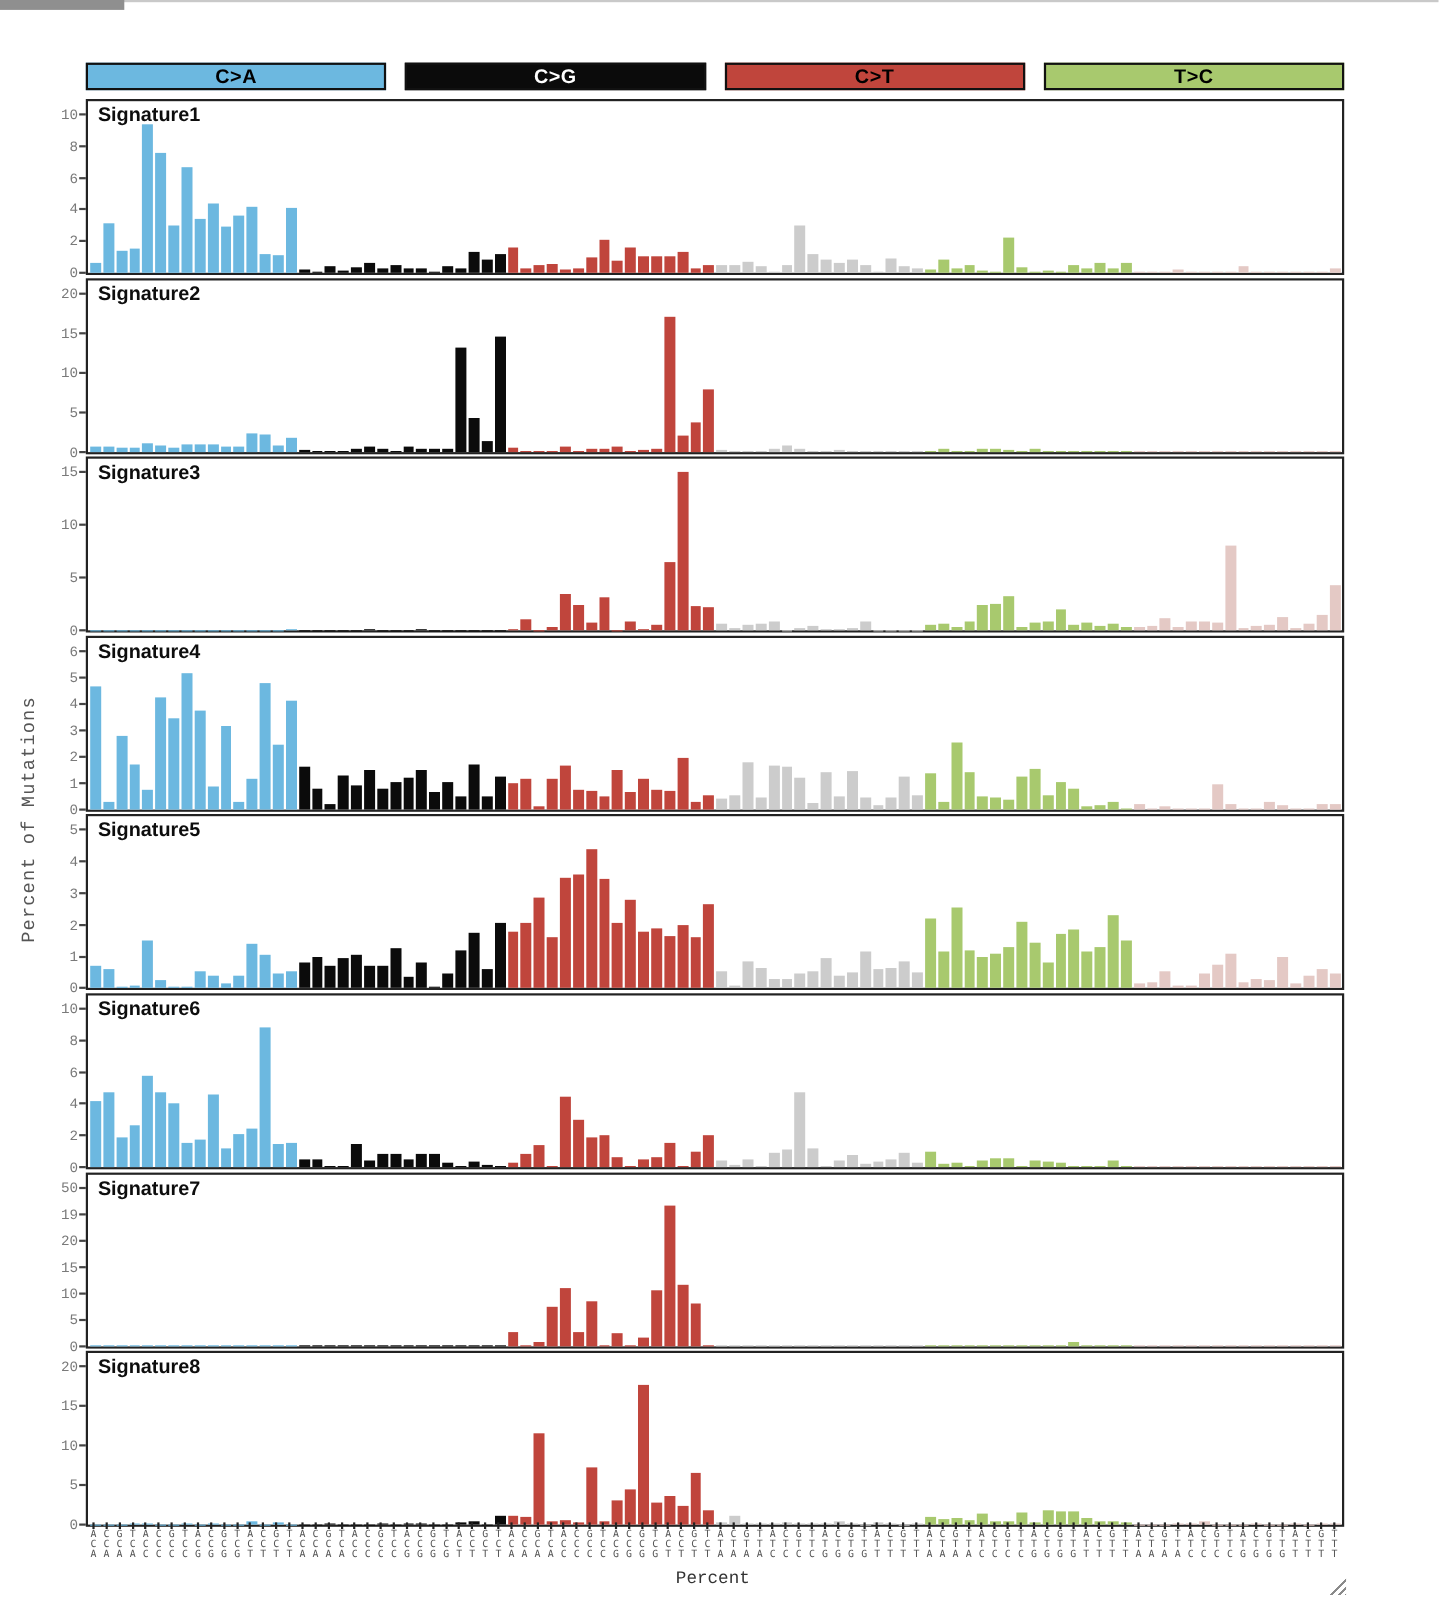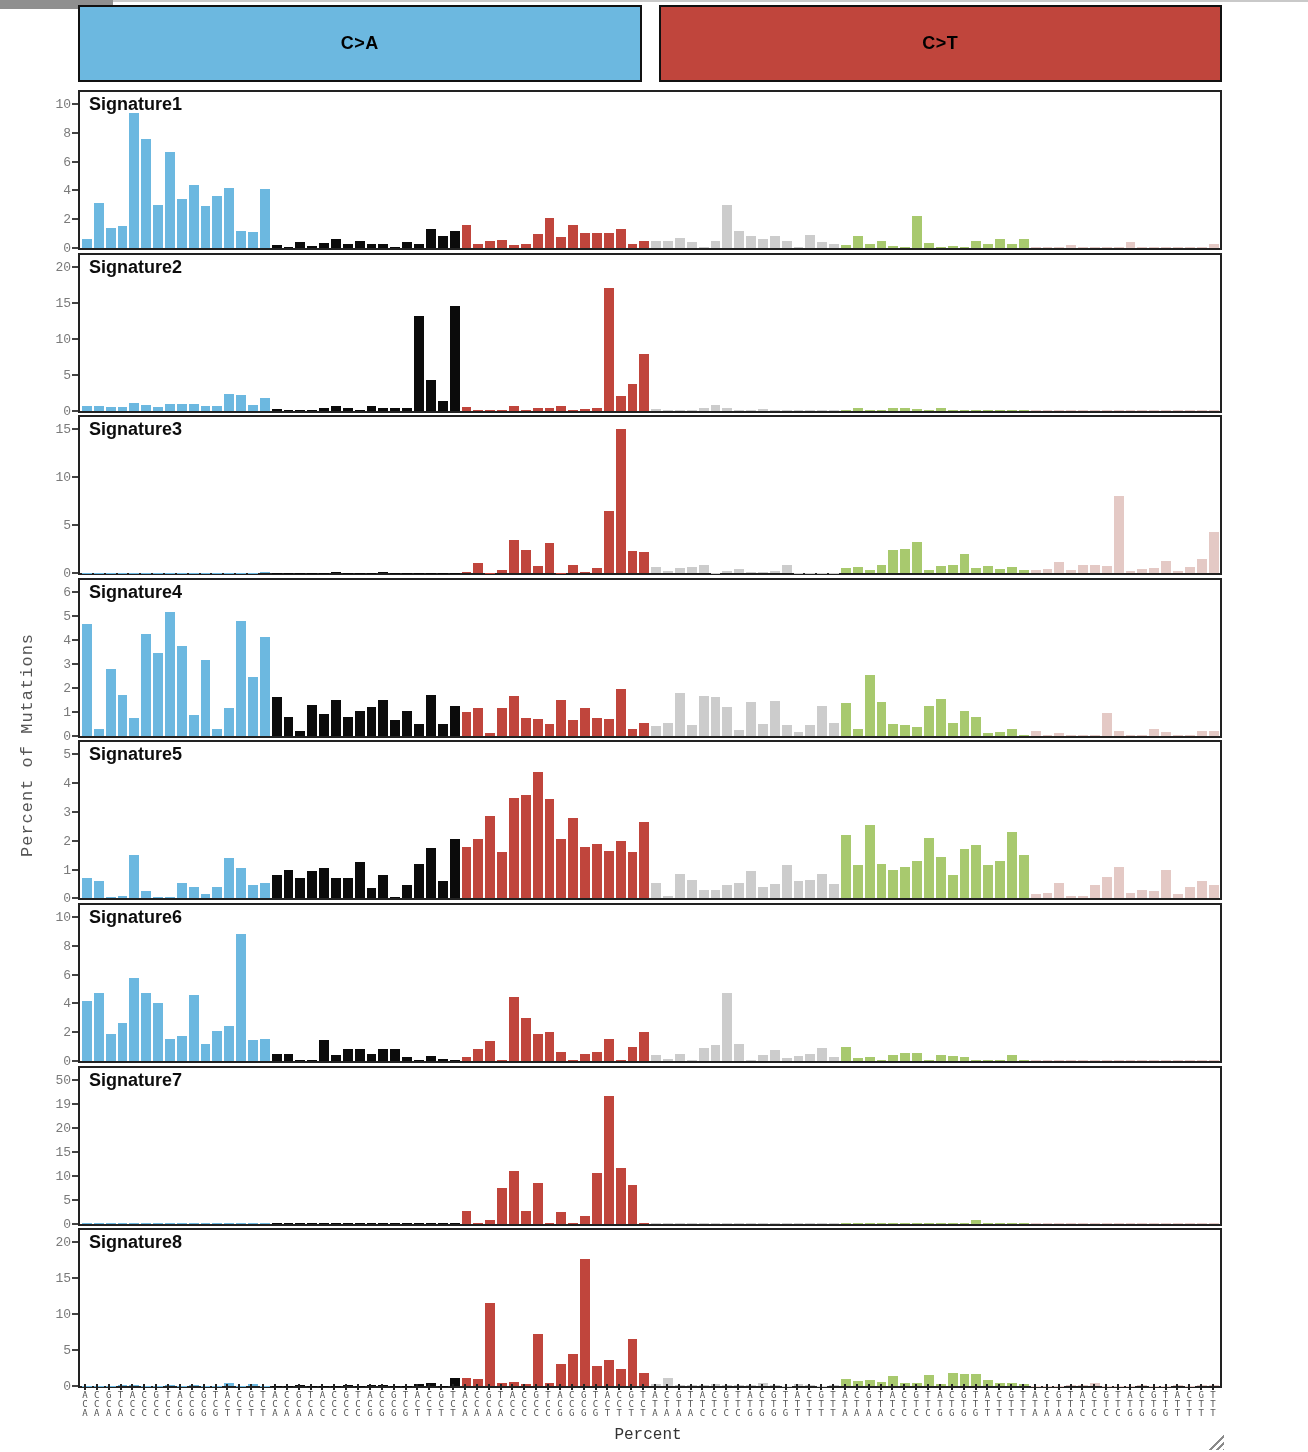--- a/index.html
+++ b/index.html
@@ -1,21 +1,21 @@
 <!DOCTYPE html>
 <html><head>
 <meta charset="utf-8">
 <style>
   html,body{margin:0;padding:0;background:#ffffff;}
   #screen{position:relative;width:1308px;height:1452px;background:#ffffff;overflow:hidden;
           font-family:"Liberation Sans",sans-serif;}
   #top-edge{position:absolute;left:0;top:0;width:1308px;height:2px;background:#c9c9c9;}
   #corner-tab{position:absolute;left:0;top:0;width:113px;height:9px;background:#8f8f8f;}
   
-  #header{position:absolute;left:78px;top:5px;width:1144px;height:77px;display:flex;gap:17px;}
+  #header{position:absolute;left:78px;top:5px;width:1144px;height:77px;display:flex;gap:17px;align-items:flex-end;}
   .hcell{flex:1;border:2px solid #111;display:flex;align-items:center;justify-content:center;
          font-weight:bold;font-size:18px;letter-spacing:0.5px;}
   
   .panel{position:absolute;left:78px;width:1140px;height:156px;border:2px solid #222;
          background:#ffffff;}
   .ptitle{position:absolute;left:9px;top:2px;font-weight:bold;font-size:18px;color:#0d0d0d;z-index:3;}
   .bars{position:absolute;left:1px;right:1px;bottom:0;top:0;display:flex;align-items:flex-end;}
   .bar{flex:1;margin:0 1px;}
   .ytick-label{position:absolute;width:30px;left:-39px;text-align:right;
                font-family:"Liberation Mono",monospace;font-size:13px;color:#7a7a7a;}
@@ -38,21 +38,23 @@
            clip-path:polygon(100% 0,100% 100%,0 100%);}
 </style>
 </head>
 <body>
 
 <div id="screen">
   <div id="top-edge"></div>
   <div id="corner-tab"></div>
   <div id="header">
       <div class="hcell" style="background: rgb(108, 184, 224); color: rgb(0, 0, 0);">C&gt;A</div>
+      <div class="hcell" style="background: rgb(11, 11, 11); color: rgb(255, 255, 255);">C&gt;G</div>
       <div class="hcell" style="background: rgb(192, 69, 60); color: rgb(0, 0, 0);">C&gt;T</div>
+      <div class="hcell" style="background: rgb(168, 201, 110); color: rgb(0, 0, 0);">T&gt;C</div>
     </div>
   <div id="panels">
       <div class="panel" style="top: 90px;">
         <div class="ptitle">Signature1</div>
         <div class="ytick-label" style="bottom: -8px;">0</div>
         <div class="ytick-dash" style="bottom: -1px;"></div>
         <div class="ytick-label" style="bottom: 20.8px;">2</div>
         <div class="ytick-dash" style="bottom: 27.8px;"></div>
         <div class="ytick-label" style="bottom: 49.6px;">4</div>
         <div class="ytick-dash" style="bottom: 56.6px;"></div>

